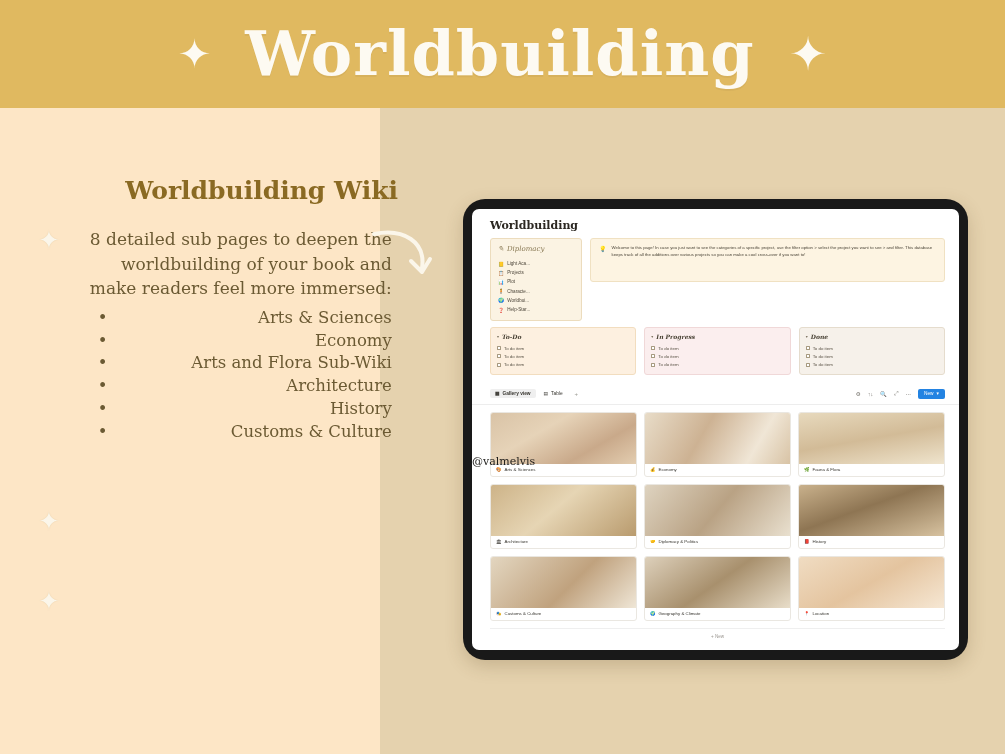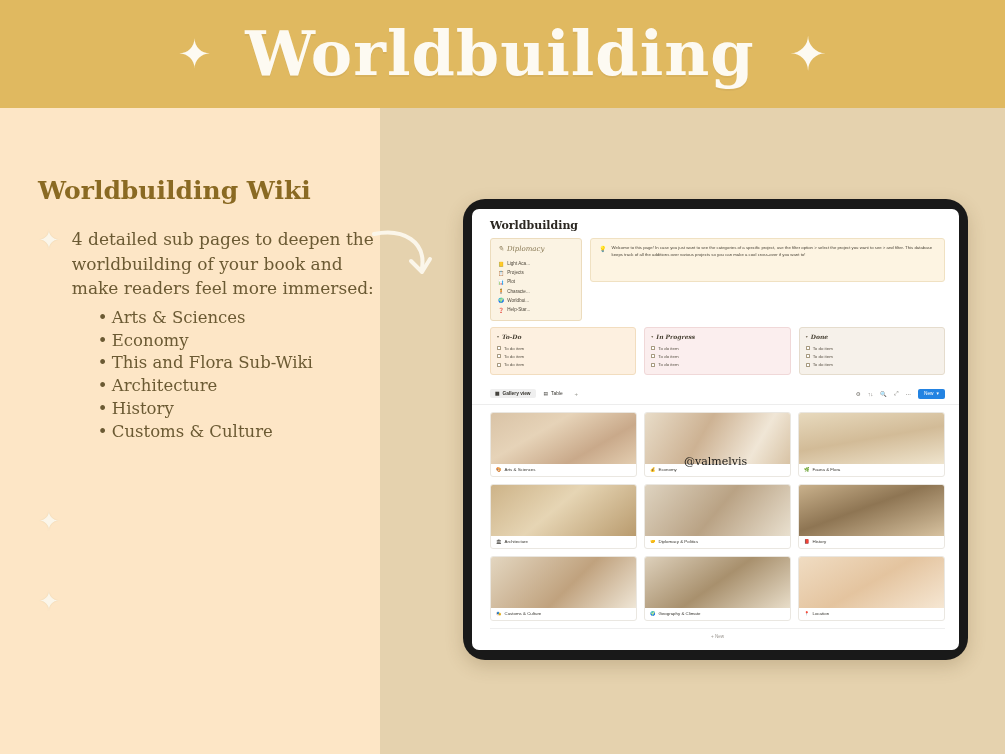--- a/index.html
+++ b/index.html
@@ -38,21 +38,21 @@
     position: absolute; left: 0; top: 108px; width: 380px; height: 646px;
     background: #fde6c6;
   }
   .bg-right {
     position: absolute; left: 380px; top: 108px; width: 625px; height: 646px;
     background: #e5d2ae;
   }
 
   
   .copy {
-    position: absolute; left: 38px; top: 176px; width: 360px;
+    position: absolute; left: 38px; top: 176px; width: 360px; text-align: right;
   }
   .copy h2 {
     font-family: "DejaVu Serif", serif;
     font-size: 25px;
     color: #8a6a23;
     font-weight: bold;
     margin-bottom: 22px;
   }
   .bullet-block { display: flex; gap: 12px; align-items: flex-start; }
   .diamond {
@@ -230,21 +230,20 @@
     border-top: 1px solid #efefef;
     padding: 5px 0 0 0;
     font-size: 4.6px; color: #9b9791;
     text-align: center;
   }
 
   .watermark {
     position: absolute;
     left: 0; right: 0;
     top: 246px;
-    text-align: center;
     font-family: "DejaVu Serif", serif;
     font-size: 11px;
     color: #1c1b18;
     pointer-events: none;
   }
 
   
   .t1 { background: linear-gradient(150deg,#d9c3a6 0%,#e6d3b8 35%,#c9a98a 70%,#e3cdb0 100%); }
   .t2 { background: linear-gradient(120deg,#e8dcc8 0%,#cdb293 40%,#f0e6d6 75%,#d8c3a5 100%); }
   .t3 { background: linear-gradient(170deg,#e7d9bd 0%,#d2bb97 50%,#efe4cd 100%); }
@@ -265,25 +264,25 @@
 </div>
 
 <div class="bg-left"></div>
 <div class="bg-right"></div>
 
 <div class="copy">
   <h2>Worldbuilding Wiki</h2>
   <div class="bullet-block">
     <span class="diamond">✦</span>
     <div>
-      <div class="lead">4 detailed sub pages to deepen the worldbuilding of your book and make readers feel more immersed:</div>
+      <div class="lead">8 detailed sub pages to deepen the worldbuilding of your book and make readers feel more immersed:</div>
       <ul class="sub-list">
         <li>Arts &amp; Sciences</li>
         <li>Economy</li>
-        <li>This and Flora Sub-Wiki</li>
+        <li>Arts and Flora Sub-Wiki</li>
         <li>Architecture</li>
         <li>History</li>
         <li>Customs &amp; Culture</li>
       </ul>
     </div>
   </div>
 </div>
 
 <div class="copy-block-2 bullet-block">
   <span class="diamond">✦</span>

